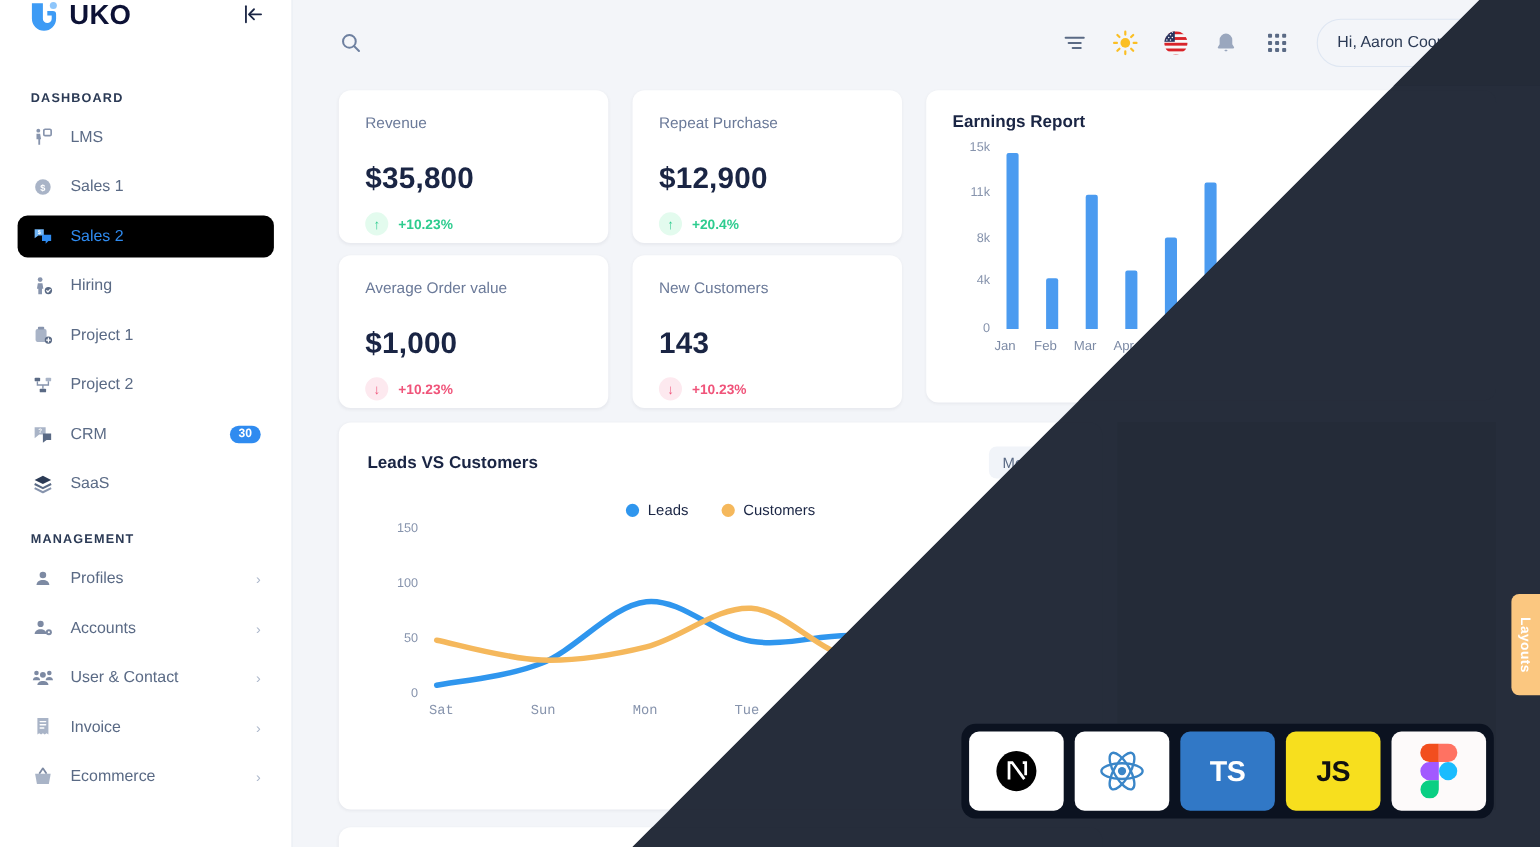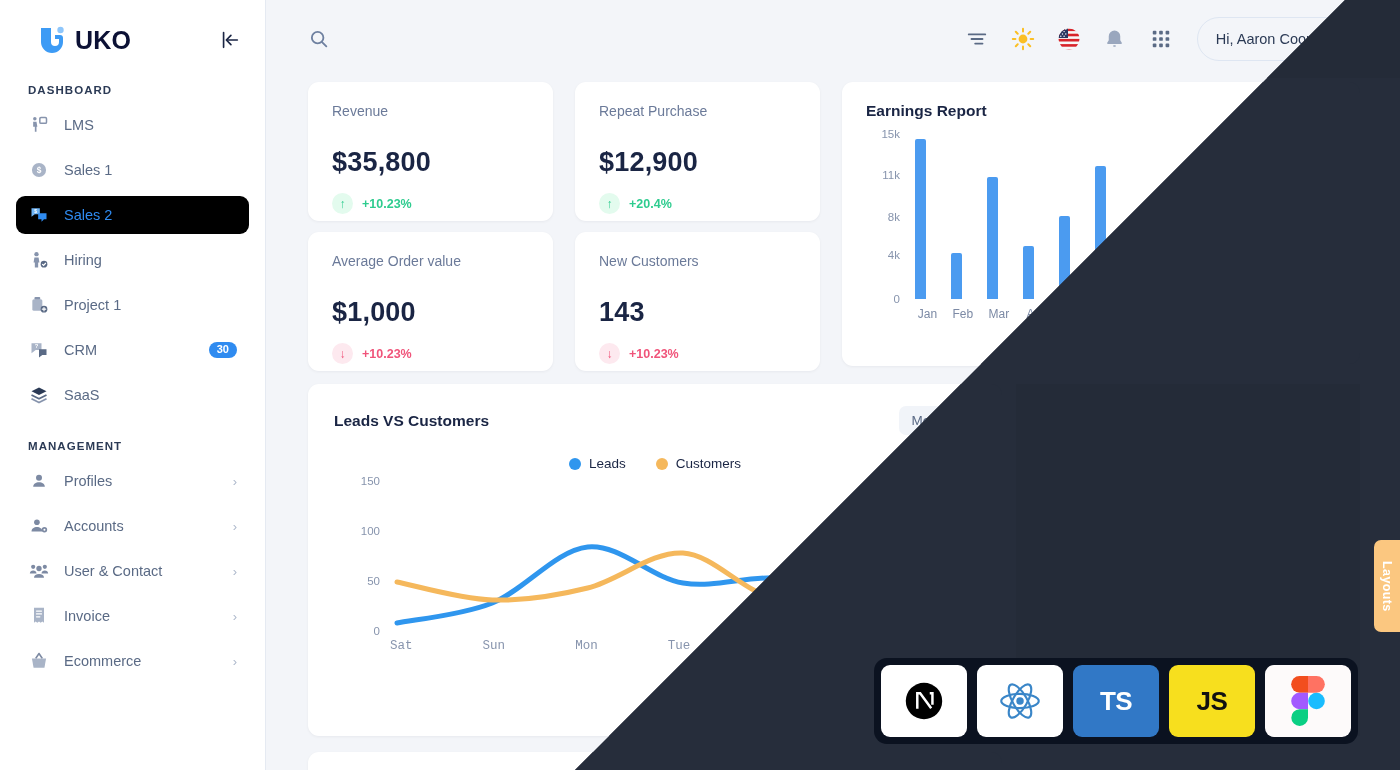--- a/index.html
+++ b/index.html
@@ -14,22 +14,22 @@
   
   .sidebar {
     position: absolute; left: 0; top: 0;
     width: 266px; height: 770px;
     background: #FFFFFF;
     border-right: 1px solid #E5EAF2;
     z-index: 5;
     overflow: hidden;
   }
   .brand-row {
-    height: 80px; display: flex; align-items: center;
-    padding: 0 22px 0 40px;
+    height: 80px; display: flex; 
+    padding: 0 22px 0 28px;
   }
   .brand-mark { width: 26px; height: 30px; margin-right: 9px; flex: 0 0 auto; }
   .brand-text {
     font-size: 25px; font-weight: 700; color: #0C1135;
     letter-spacing: .2px;
   }
   .collapse-btn {
     margin-left: auto; width: 26px; height: 26px;
     display: flex; align-items: center; justify-content: center;
     cursor: pointer;
@@ -111,21 +111,21 @@
   .month-lbl { font-size: 14px; color: #5A6A85; }
   .tri { width:0;height:0;border-left:6px solid transparent;border-right:6px solid transparent;border-top:7px solid #1A2544; }
 
   .bar-wrap { position: relative; margin-top: 14px; height: 210px; }
   .yaxis { position:absolute; left:0; top:0; width: 34px; height: 165px; }
   .ytick { position:absolute; right:0; font-size: 11.5px; color:#8794AD; transform: translateY(-50%); }
   .bars { position:absolute; left: 38px; right: 0; top: 0; height: 165px; display:flex; align-items:flex-end; justify-content: space-between; }
   .barcol { width: 7.69%; display:flex; flex-direction:column; align-items:center; justify-content:flex-end; height:100%; }
   .bar { width: 11px; border-radius: 2px 2px 0 0; background:#4B9BF0; }
   .xaxis { position:absolute; left: 38px; right: 0; top: 173px; display:flex; justify-content: space-between; }
-  .xtick { width: 7.69%; text-align:right; font-size: 12px; color: #7C8AA5; }
+  .xtick { width: 7.69%; text-align:left; font-size: 12px; color: #7C8AA5; }
 
   
   .leads-card {
     position: absolute; left: 42px; top: 306px; width: 694px; height: 352px;
     padding: 22px 26px 10px;
   }
   .leads-head { display:flex; align-items:center; }
   .leads-title { font-size: 15.5px; font-weight: 700; color: #1A2544; }
   .pill-sel {
     margin-left:auto; display:flex; align-items:center; gap: 9px;
@@ -266,20 +266,31 @@
         <svg viewBox="0 0 24 24" width="20" height="20" fill="#A9B4C7">
             <rect x="4" y="5" width="12" height="14" rx="2"></rect>
             <rect x="6.5" y="2.5" width="7" height="3" rx="1.2" fill="#8794AD"></rect>
             <circle cx="18" cy="17" r="4" fill="#5A6A85"></circle>
             <path d="M18 15v4M16 17h4" stroke="#fff" stroke-width="1.4" stroke-linecap="round"></path>
           </svg>
       </span>
       <span class="label">Project 1</span>
     </div>
 
+    <div class="nav-item">
+      <span class="ic">
+        <svg viewBox="0 0 24 24" width="20" height="20">
+            <rect x="3" y="4" width="6" height="4" rx="1" fill="#5A6A85"></rect>
+            <rect x="15" y="4" width="6" height="4" rx="1" fill="#A9B4C7"></rect>
+            <rect x="8.5" y="16" width="7" height="4" rx="1" fill="#5A6A85"></rect>
+            <path d="M6 8v4h12V8M12 12v4" stroke="#8794AD" stroke-width="1.5" fill="none"></path>
+          </svg>
+      </span>
+      <span class="label">Project 2</span>
+    </div>
 
     <div class="nav-item">
       <span class="ic">
         <svg viewBox="0 0 24 24" width="20" height="20">
             <path d="M3 4h12v8H8l-5 4z" fill="#A9B4C7"></path>
             <path d="M12 11h9v7h-5l-4 3z" fill="#5A6A85"></path>
             <text x="9" y="10" font-size="7" font-weight="700" fill="#fff" text-anchor="middle" font-family="Liberation Sans">?</text>
           </svg>
       </span>
       <span class="label">CRM</span>

